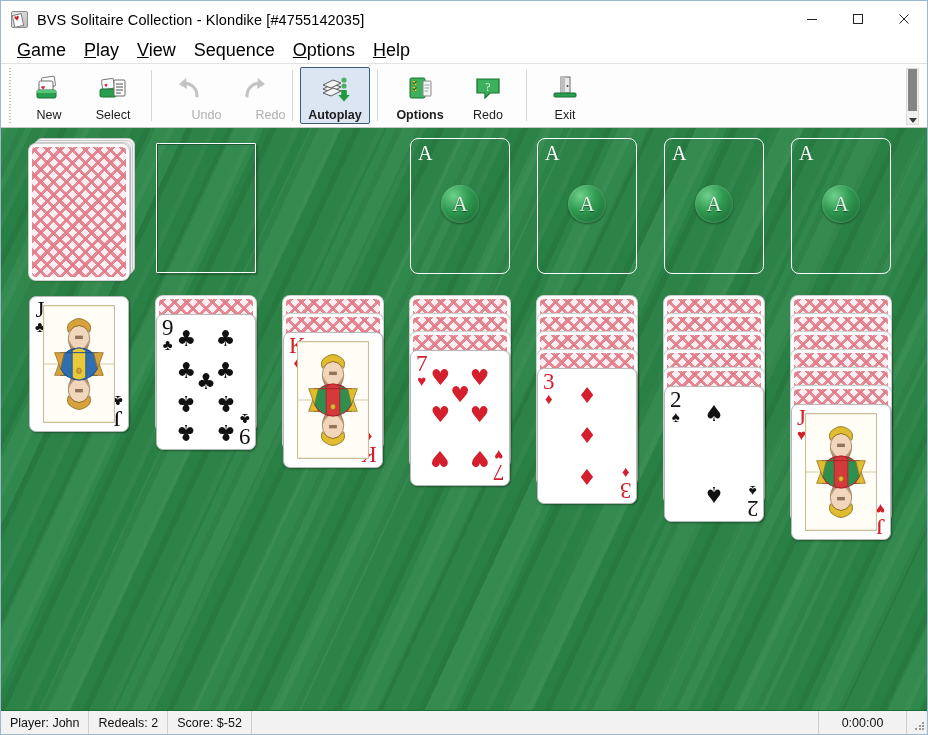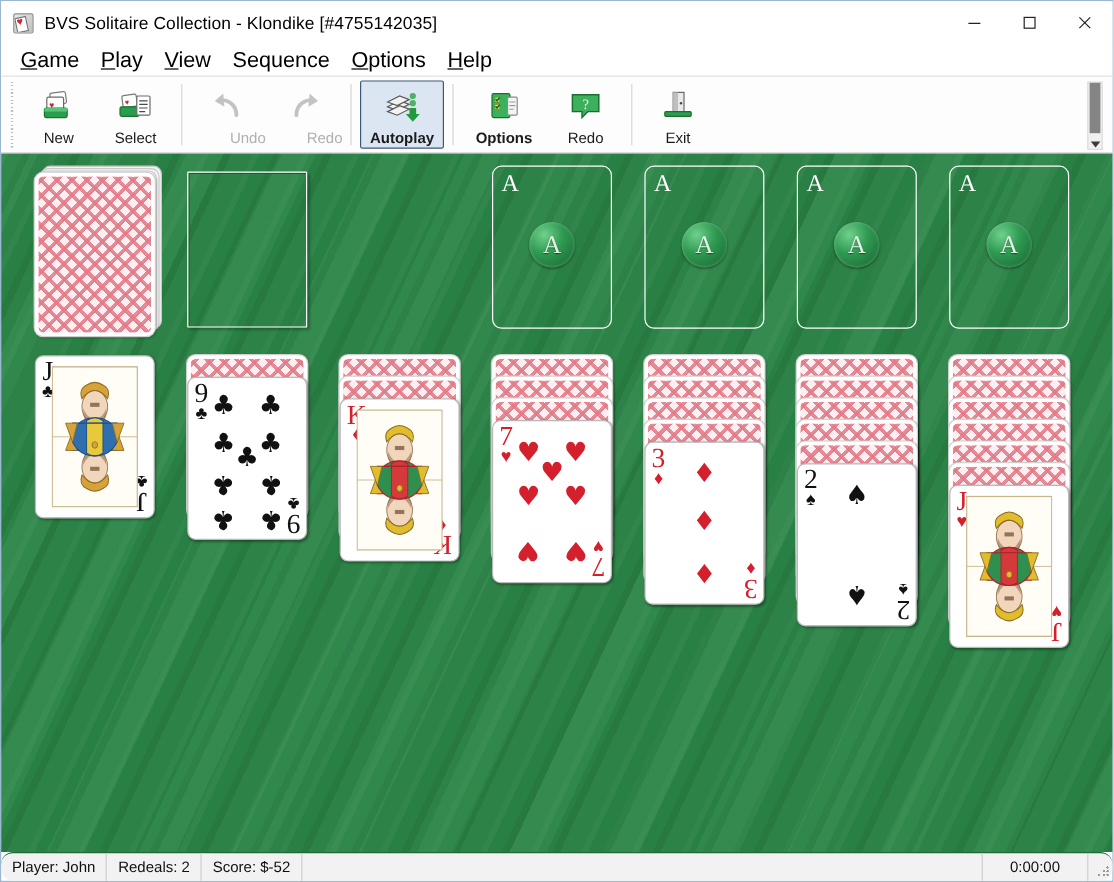--- a/index.html
+++ b/index.html
@@ -232,21 +232,21 @@
   
   .court { position: absolute; left: 13px; top: 8px; right: 13px; bottom: 8px; }
   .court svg { width: 100%; height: 100%; display: block; }
 
   
   .statusbar {
     height: 24px; flex: 0 0 auto;
     background: #f2f2f2;
     border-top: 1px solid #1d6b35;
     display: flex; align-items: stretch;
-    font-size: 12.5px; color: #101010; border-radius: 10px;
+    font-size: 12.5px; color: #101010;
   }
   .sb-cell {
     display: flex; align-items: center;
     padding: 0 9px;
     border-right: 1px solid #cfcfcf;
     white-space: nowrap;
   }
   .sb-cell.flex { flex: 1 1 auto; border-right: 1px solid #cfcfcf; }
   .sb-cell.timer { width: 88px; justify-content: center; }
   .sb-grip {

